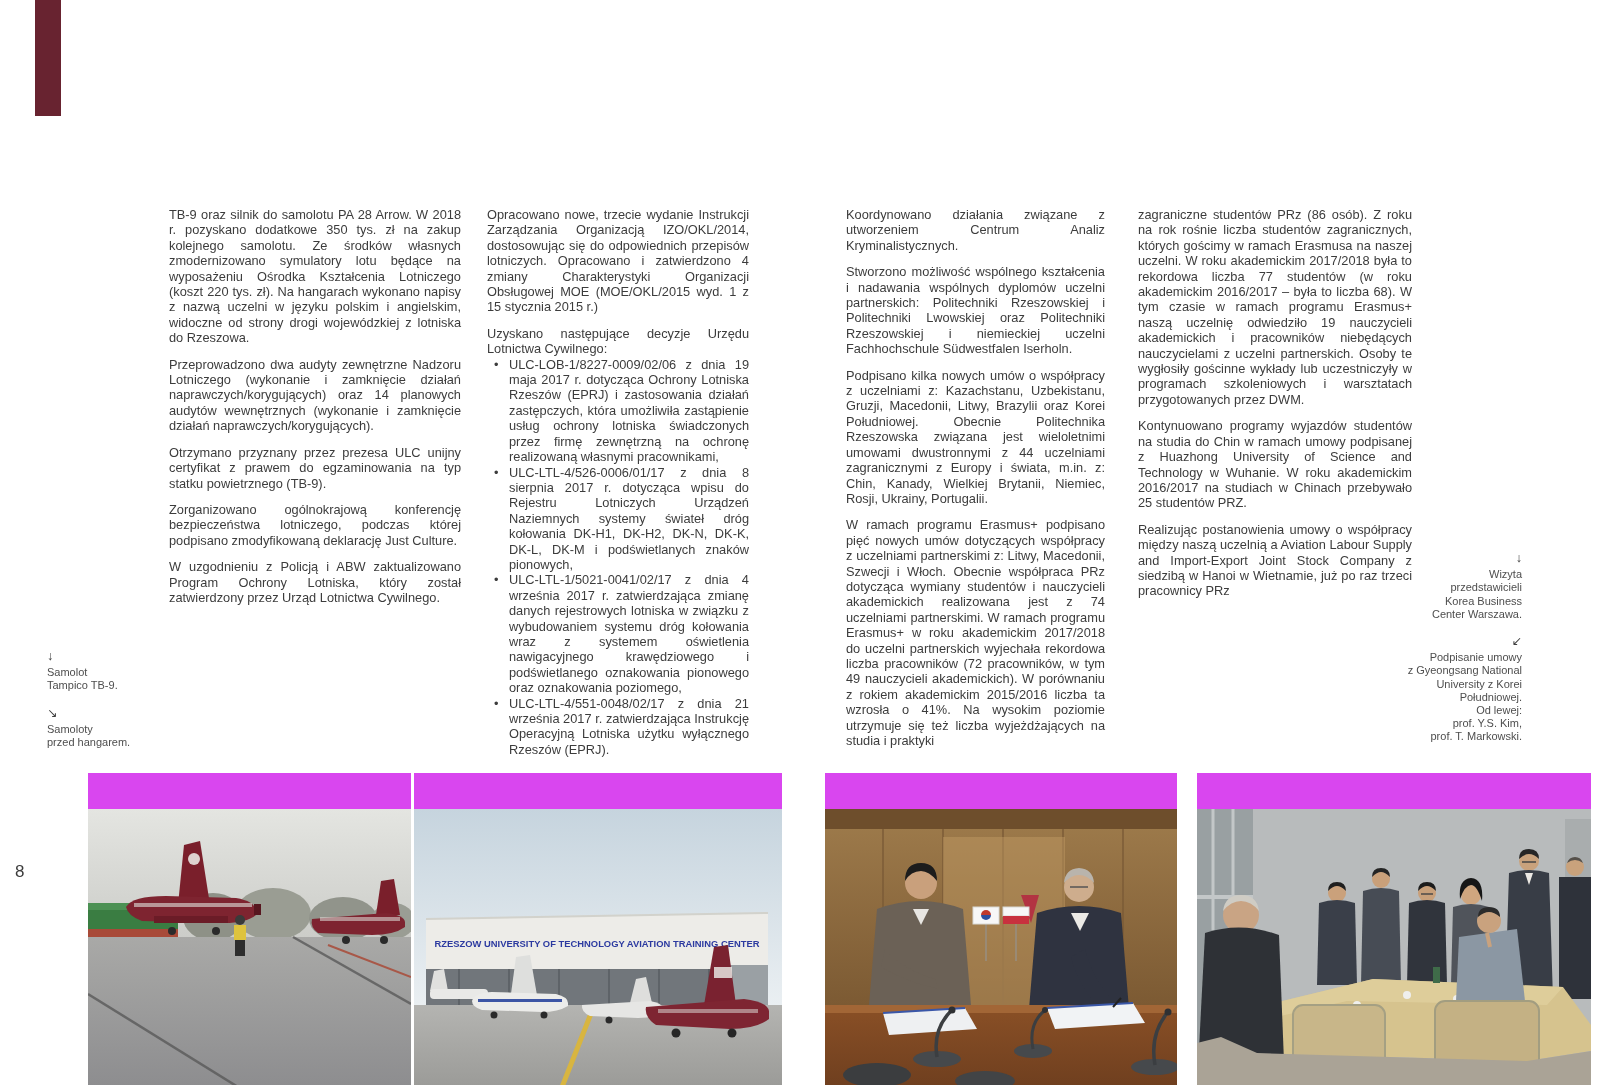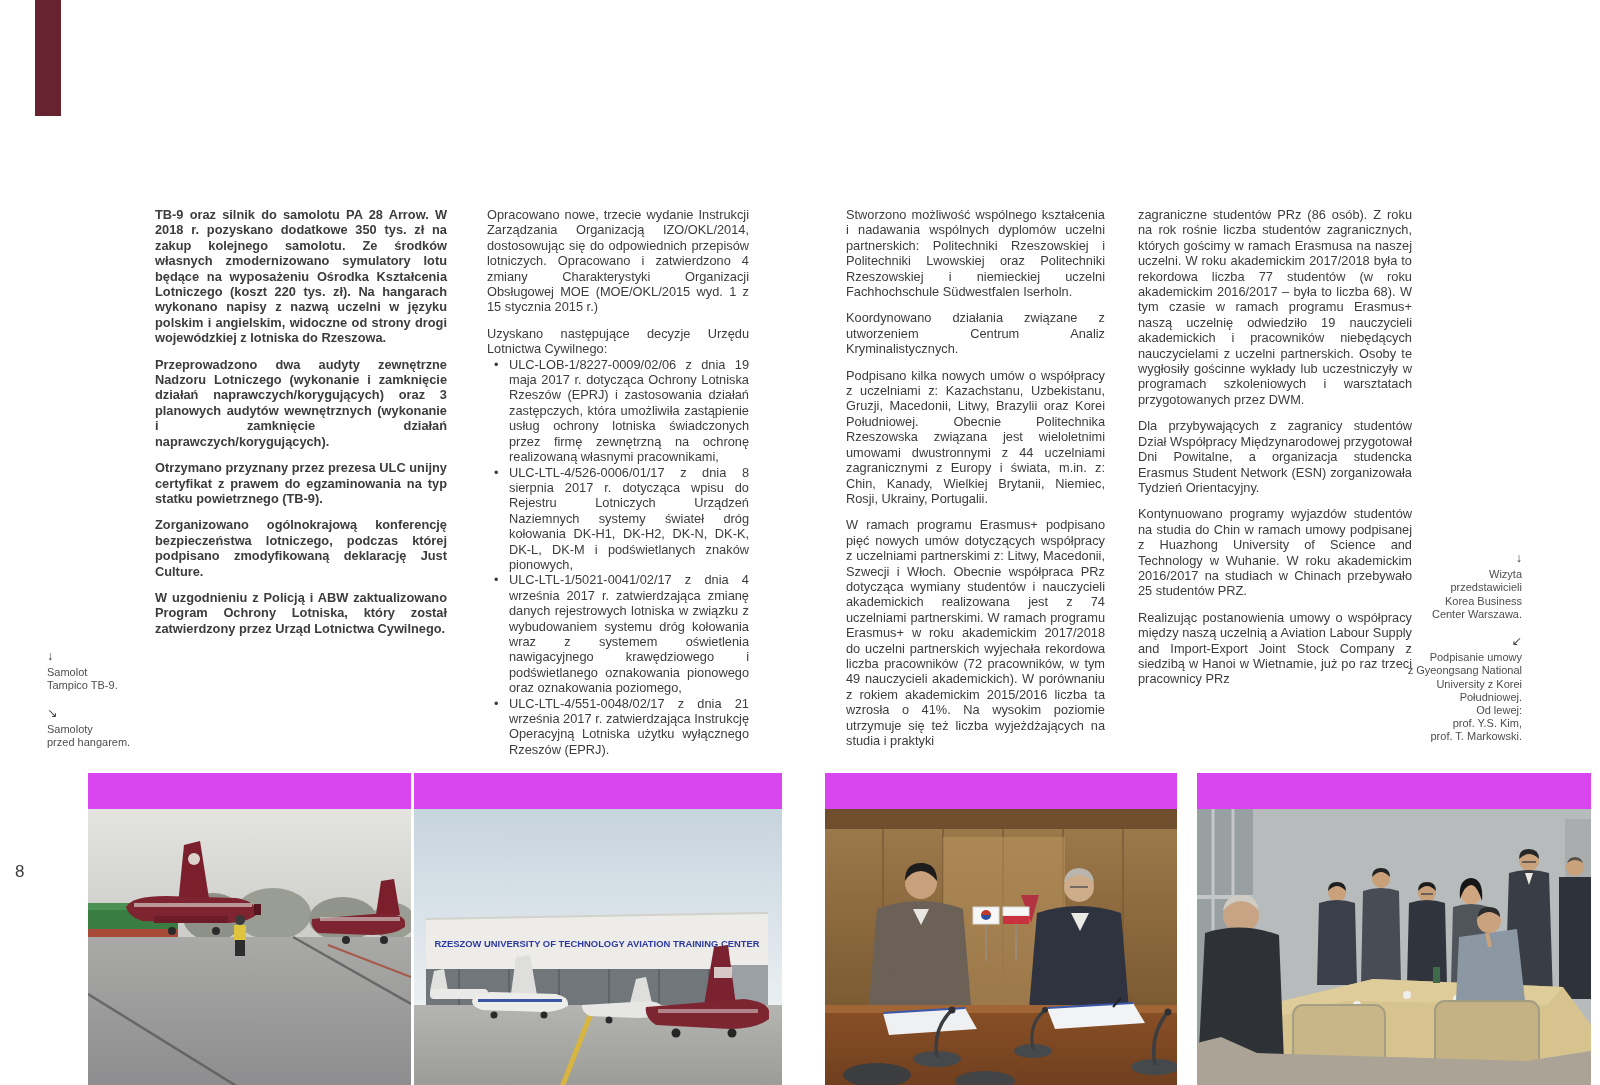--- a/index.html
+++ b/index.html
@@ -7,21 +7,21 @@
     position:relative;width:1600px;height:1085px;overflow:hidden;
     font-family:"Liberation Sans","DejaVu Sans",sans-serif;color:#3c3c3c;
   }
   .accent-bar{position:absolute;left:35px;top:0;width:26px;height:116px;background:#682330;}
   .pagenum{position:absolute;font-size:17px;color:#3c3c3c;}
   .pagenum-left{left:15px;top:862px;}
   .pagenum-right{left:1566px;top:862px;}
 
   .col{position:absolute;top:207px;text-align:justify;font-size:12.8px;line-height:15.4px;color:#3c3c3c;}
   .col p{margin:0 0 11px 0;}
-  .col1{left:155px;width:292px;font-weight:bold;}
+  .col1{left:169px;width:292px;}
   .col2{left:487px;width:262px;}
   .col3{left:846px;width:259px;}
   .col4{left:1138px;width:274px;}
   .list-intro{margin-bottom:0 !important;}
   .col ul{list-style:none;margin:0;padding:0;}
   .col li{position:relative;padding-left:22px;margin:0;text-align:justify;}
   .col li::before{content:"\2022";position:absolute;left:7px;top:0;}
 
   .captions{position:absolute;font-size:11px;line-height:13.2px;color:#4e4e4e;}
   .captions-left{left:47px;top:650px;width:120px;text-align:left;}
@@ -45,47 +45,46 @@
 </style>
 </head>
 <body>
 
 <div class="accent-bar"></div>
 <div class="pagenum pagenum-left">8</div>
 <div class="pagenum pagenum-right">9</div>
 
 <section class="col col1">
   <p>TB-9 oraz silnik do samolotu PA 28 Arrow. W 2018 r. pozyskano dodatkowe 350 tys. zł na zakup kolejnego samolotu. Ze środków własnych zmodernizowano symulatory lotu będące na wyposażeniu Ośrodka Kształcenia Lotniczego (koszt 220 tys. zł). Na hangarach wykonano napisy z nazwą uczelni w języku polskim i angielskim, widoczne od strony drogi wojewódzkiej z lotniska do Rzeszowa.</p>
-  <p>Przeprowadzono dwa audyty zewnętrzne Nadzoru Lotniczego (wykonanie i zamknięcie działań naprawczych/korygujących) oraz 3 planowych audytów wewnętrznych (wykonanie i zamknięcie działań naprawczych/korygujących).</p>
+  <p>Przeprowadzono dwa audyty zewnętrzne Nadzoru Lotniczego (wykonanie i zamknięcie działań naprawczych/korygujących) oraz 14 planowych audytów wewnętrznych (wykonanie i zamknięcie działań naprawczych/korygujących).</p>
   <p>Otrzymano przyznany przez prezesa ULC unijny certyfikat z prawem do egzaminowania na typ statku powietrznego (TB-9).</p>
   <p>Zorganizowano ogólnokrajową konferencję bezpieczeństwa lotniczego, podczas której podpisano zmodyfikowaną deklarację Just Culture.</p>
   <p>W uzgodnieniu z Policją i ABW zaktualizowano Program Ochrony Lotniska, który został zatwierdzony przez Urząd Lotnictwa Cywilnego.</p>
 </section>
 
 <section class="col col2">
   <p>Opracowano nowe, trzecie wydanie Instrukcji Zarządzania Organizacją IZO/OKL/2014, dostosowując się do odpowiednich przepisów lotniczych. Opracowano i zatwierdzono 4 zmiany Charakterystyki Organizacji Obsługowej MOE (MOE/OKL/2015 wyd. 1 z 15 stycznia 2015 r.)</p>
   <p class="list-intro">Uzyskano następujące decyzje Urzędu Lotnictwa Cywilnego:</p>
   <ul>
     <li>ULC-LOB-1/8227-0009/02/06 z dnia 19 maja 2017 r. dotycząca Ochrony Lotniska Rzeszów (EPRJ) i zastosowania działań zastępczych, która umożliwiła zastąpienie usług ochrony lotniska świadczonych przez firmę zewnętrzną na ochronę realizowaną własnymi pracownikami,</li>
     <li>ULC-LTL-4/526-0006/01/17 z dnia 8 sierpnia 2017 r. dotycząca wpisu do Rejestru Lotniczych Urządzeń Naziemnych systemy świateł dróg kołowania DK-H1, DK-H2, DK-N, DK-K, DK-L, DK-M i podświetlanych znaków pionowych,</li>
     <li>ULC-LTL-1/5021-0041/02/17 z dnia 4 września 2017 r. zatwierdzająca zmianę danych rejestrowych lotniska w związku z wybudowaniem systemu dróg kołowania wraz z systemem oświetlenia nawigacyjnego krawędziowego i podświetlanego oznakowania pionowego oraz oznakowania poziomego,</li>
     <li>ULC-LTL-4/551-0048/02/17 z dnia 21 września 2017 r. zatwierdzająca Instrukcję Operacyjną Lotniska użytku wyłącznego Rzeszów (EPRJ).</li>
   </ul>
 </section>
 
 <section class="col col3">
+  <p>Koordynowano działania związane z utworzeniem Centrum Analiz Kryminalistycznych.</p>
   <p>Stworzono możliwość wspólnego kształcenia i nadawania wspólnych dyplomów uczelni partnerskich: Politechniki Rzeszowskiej i Politechniki Lwowskiej oraz Politechniki Rzeszowskiej i niemieckiej uczelni Fachhochschule Südwestfalen Iserholn.</p>
-  <p>Koordynowano działania związane z utworzeniem Centrum Analiz Kryminalistycznych.</p>
   <p>Podpisano kilka nowych umów o współpracy z uczelniami z: Kazachstanu, Uzbekistanu, Gruzji, Macedonii, Litwy, Brazylii oraz Korei Południowej. Obecnie Politechnika Rzeszowska związana jest wieloletnimi umowami dwustronnymi z 44 uczelniami zagranicznymi z Europy i świata, m.in. z: Chin, Kanady, Wielkiej Brytanii, Niemiec, Rosji, Ukrainy, Portugalii.</p>
   <p>W ramach programu Erasmus+ podpisano pięć nowych umów dotyczących współpracy z uczelniami partnerskimi z: Litwy, Macedonii, Szwecji i Włoch. Obecnie współpraca PRz dotycząca wymiany studentów i nauczycieli akademickich realizowana jest z 74 uczelniami partnerskimi. W ramach programu Erasmus+ w roku akademickim 2017/2018 do uczelni partnerskich wyjechała rekordowa liczba pracowników (72 pracowników, w tym 49 nauczycieli akademickich). W porównaniu z rokiem akademickim 2015/2016 liczba ta wzrosła o 41%. Na wysokim poziomie utrzymuje się też liczba wyjeżdżających na studia i praktyki</p>
 </section>
 
 <section class="col col4">
   <p>zagraniczne studentów PRz (86 osób). Z roku na rok rośnie liczba studentów zagranicznych, których gościmy w ramach Erasmusa na naszej uczelni. W roku akademickim 2017/2018 była to rekordowa liczba 77 studentów (w roku akademickim 2016/2017 – była to liczba 68). W tym czasie w ramach programu Erasmus+ naszą uczelnię odwiedziło 19 nauczycieli akademickich i pracowników niebędących nauczycielami z uczelni partnerskich. Osoby te wygłosiły gościnne wykłady lub uczestniczyły w programach szkoleniowych i warsztatach przygotowanych przez DWM.</p>
-  <p>Dla przybywających z zagranicy studentów Dział Współpracy Międzynarodowej przygotował Dni Powitalne, a organizacja studencka Erasmus Student Network (ESN) zorganizowała Tydzień Orientacyjny.</p>
   <p>Kontynuowano programy wyjazdów studentów na studia do Chin w ramach umowy podpisanej z Huazhong University of Science and Technology w Wuhanie. W roku akademickim 2016/2017 na studiach w Chinach przebywało 25 studentów PRZ.</p>
   <p>Realizując postanowienia umowy o współpracy między naszą uczelnią a Aviation Labour Supply and Import-Export Joint Stock Company z siedzibą w Hanoi w Wietnamie, już po raz trzeci pracownicy PRz</p>
 </section>
 
 <aside class="captions captions-left">
   <div class="caption-block">
     <div class="caption-arrow">↓</div>
     <div class="caption-text">Samolot
 Tampico TB-9.</div>
   </div>

